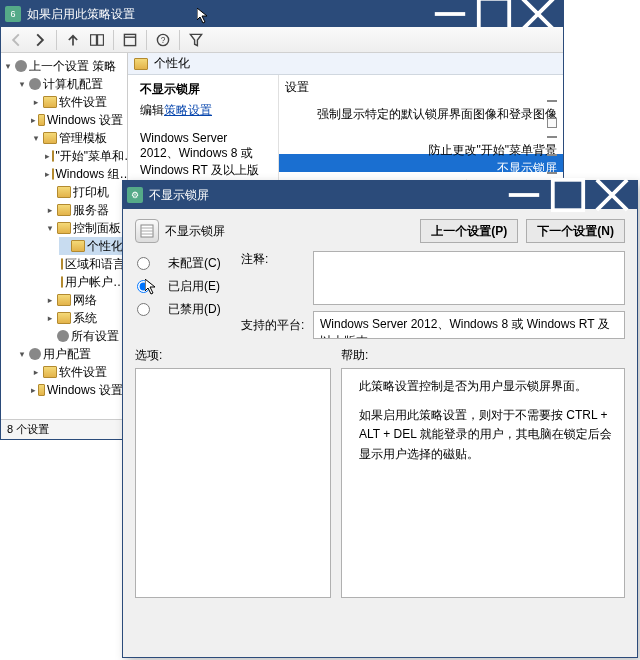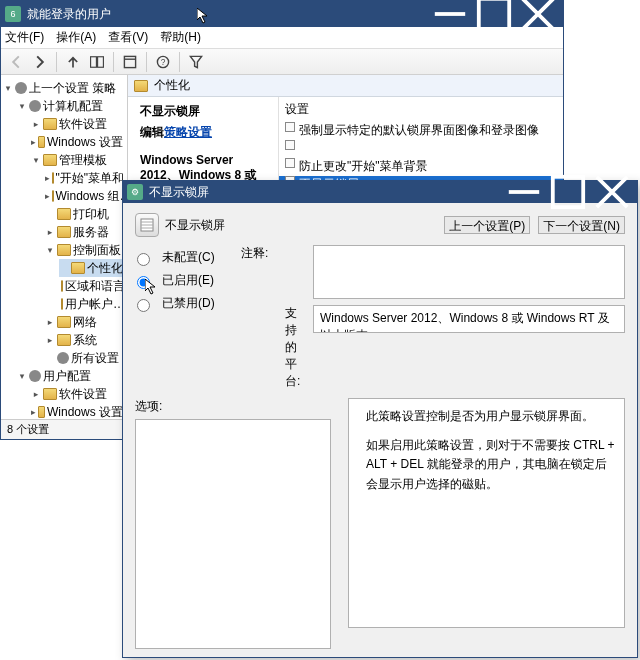--- a/index.html
+++ b/index.html
@@ -106,38 +106,38 @@
   }
   .breadcrumb {
     height: 22px;
     background:#eef3fb;
     border-bottom:1px solid #d0d7df;
     display:flex; align-items:center;
     padding:0 6px; gap:6px;
   }
   .breadcrumb .ficon { width:14px;height:12px; }
   .panel-title { font-weight:bold; padding:6px 6px 2px; }
-  .section { padding: 2px 6px; font-weight: bold; }
+  .section { padding: 2px 6px; }
   .link { color:#0645ad; text-decoration:underline; cursor:pointer; }
   .two-col {
     display:flex;
     gap:4px;
     flex:1;
     overflow:hidden;
   }
   .col-left { width: 146px; padding: 0 6px; }
   .col-right {
     flex:1;
     border-left: 1px solid #e0e0e0;
     display:flex; flex-direction:column;
     padding-top:4px;
   }
   .col-right .hdr { padding:0 6px 4px; }
   .setting-list { overflow:hidden; }
-  .srow { display:flex; align-items:flex-start; height:18px; padding:0 6px; gap:4px; }
+  .srow { display:flex; align-items:flex-end; height:18px; padding:0 6px; gap:4px;flex-direction:column; }
   .srow.selected { background:#1a6fd1; color:#fff; }
   .sq { width:10px; height:10px; border:1px solid #888; display:inline-block; background:#fafafa; }
   .statusbar {
     height: 20px;
     border-top:1px solid #ccc;
     padding:2px 6px;
     font-size:11px;
     background:#f5f5f5;
   }
 
@@ -163,28 +163,28 @@
   .dlg-top {
     display:flex; align-items:center; gap:8px;
   }
   .dlg-title-row { display:flex; align-items:center; gap:6px; flex:1; }
   .dlg-title-row .gear2 {
     width:24px;height:24px;border:1px solid #aaa;border-radius:4px;
     background:linear-gradient(#fafafa,#ddd);
     display:flex;align-items:center;justify-content:center;
   }
   .navbtn {
-    height:18px; padding:1px 4px; font-size:12px;
-    background:#e9e9e9; border:1px solid #adadad;
+    height:24px; padding:1px 10px; font-size:12px;
+    background:#e9e9e9; border:1px solid #adadad;font-weight:bold;
   }
   .radio-col {
     display:flex; flex-direction:column; gap:6px;
     padding: 4px 2px 2px;
   }
-  .radio-row { display:flex; align-items:flex-end; gap:12px; }
+  .radio-row { display:flex; align-items:center; gap:18px; }
   input[type=radio] { margin:0; }
   .mid-grid {
     display:grid;
     grid-template-columns: 100px 66px 1fr;
     align-items:start;
     column-gap:6px;
     row-gap:6px;
   }
   .comment-box {
     width:100%; height:54px;
@@ -194,21 +194,21 @@
   .supported-box {
     width:100%; height:28px;
     background:#fff; border:1px solid #b0b0b0;
     padding:4px 6px;
     overflow:hidden;
   }
   .lower {
     flex:1;
     display:grid;
     grid-template-columns: 196px 1fr;
-    column-gap:17px;
+    column-gap:10px;
     min-height: 0;
   }
   .lower .label { padding-bottom:4px; }
   .help-box {
     border:1px solid #b0b0b0;
     background:#fff;
     padding:8px;
     overflow:hidden;
     font-size:12px;
     line-height:1.6;
@@ -226,43 +226,37 @@
   .cursor {
     position:absolute; pointer-events:none; z-index:5;
   }
 </style>
 </head>
 <body>
 
 <div class="main-window">
   <div class="titlebar">
     <span class="icon">6</span>
-    <span>就能登录的用户</span>
+    <span>如果启用此策略设置</span>
     <span class="spacer"></span>
     <span class="winbtn">
       <svg viewBox="0 0 10 10">
           <path d="M1 5 H9" stroke="currentColor" stroke-width="1"></path>
         </svg>
     </span>
     <span class="winbtn">
       <svg viewBox="0 0 10 10">
           <rect x="1" y="1" width="8" height="8" fill="none" stroke="currentColor" stroke-width="1"></rect>
         </svg>
     </span>
     <span class="winbtn close">
       <svg viewBox="0 0 10 10">
           <path d="M1 1 L9 9 M9 1 L1 9" stroke="currentColor" stroke-width="1"></path>
         </svg>
     </span>
-  </div>
-  <div class="menubar">
-    <span class="menu-item">文件(F)</span>
-    <span class="menu-item">操作(A)</span>
-    <span class="menu-item">查看(V)</span>
-    <span class="menu-item">帮助(H)</span>
   </div>
   <div class="toolbar">
     <span class="tbtn disabled">
         <svg viewBox="0 0 10 10">
           <path d="M7 1 L3 5 L7 9" fill="none" stroke="currentColor" stroke-width="1.4"></path>
         </svg>
       </span>
     <span class="tbtn">
         <svg viewBox="0 0 10 10">
           <path d="M3 1 L7 5 L3 9" fill="none" stroke="currentColor" stroke-width="1.4"></path>
@@ -548,30 +542,31 @@
             <input type="radio" name="state" id="r-en" checked="" style="">
             <span>已启用(E)</span>
           </label>
         <label class="radio-row">
             <input type="radio" name="state" id="r-di" style="">
             <span>已禁用(D)</span>
           </label>
       </div>
       <div>注释:</div>
       <textarea class="comment-box" value="" style=""></textarea>
-      <div style="align-self:center;margin-left:44px;">支持的平台:</div>
+      <div style="align-self:center;">支持的平台:</div>
       <div class="supported-box">Windows Server 2012、Windows 8 或 Windows RT 及以上版本</div>
     </div>
 
     <div class="lower">
       <div>
         <div class="label">选项:</div>
         <div style="border:1px solid #b0b0b0;background:#fff;height:230px"></div>
       </div>
       <div>
+        <div class="label">帮助:</div>
         <div class="help-box" id="help-box">
             <p>此策略设置控制是否为用户显示锁屏界面。</p>
             <p>如果启用此策略设置，则对于不需要按 CTRL + ALT + DEL 就能登录的用户，其电脑在锁定后会显示用户选择的磁贴。</p>
           </div>
       </div>
     </div>
 
   </div>
 </div>
 

